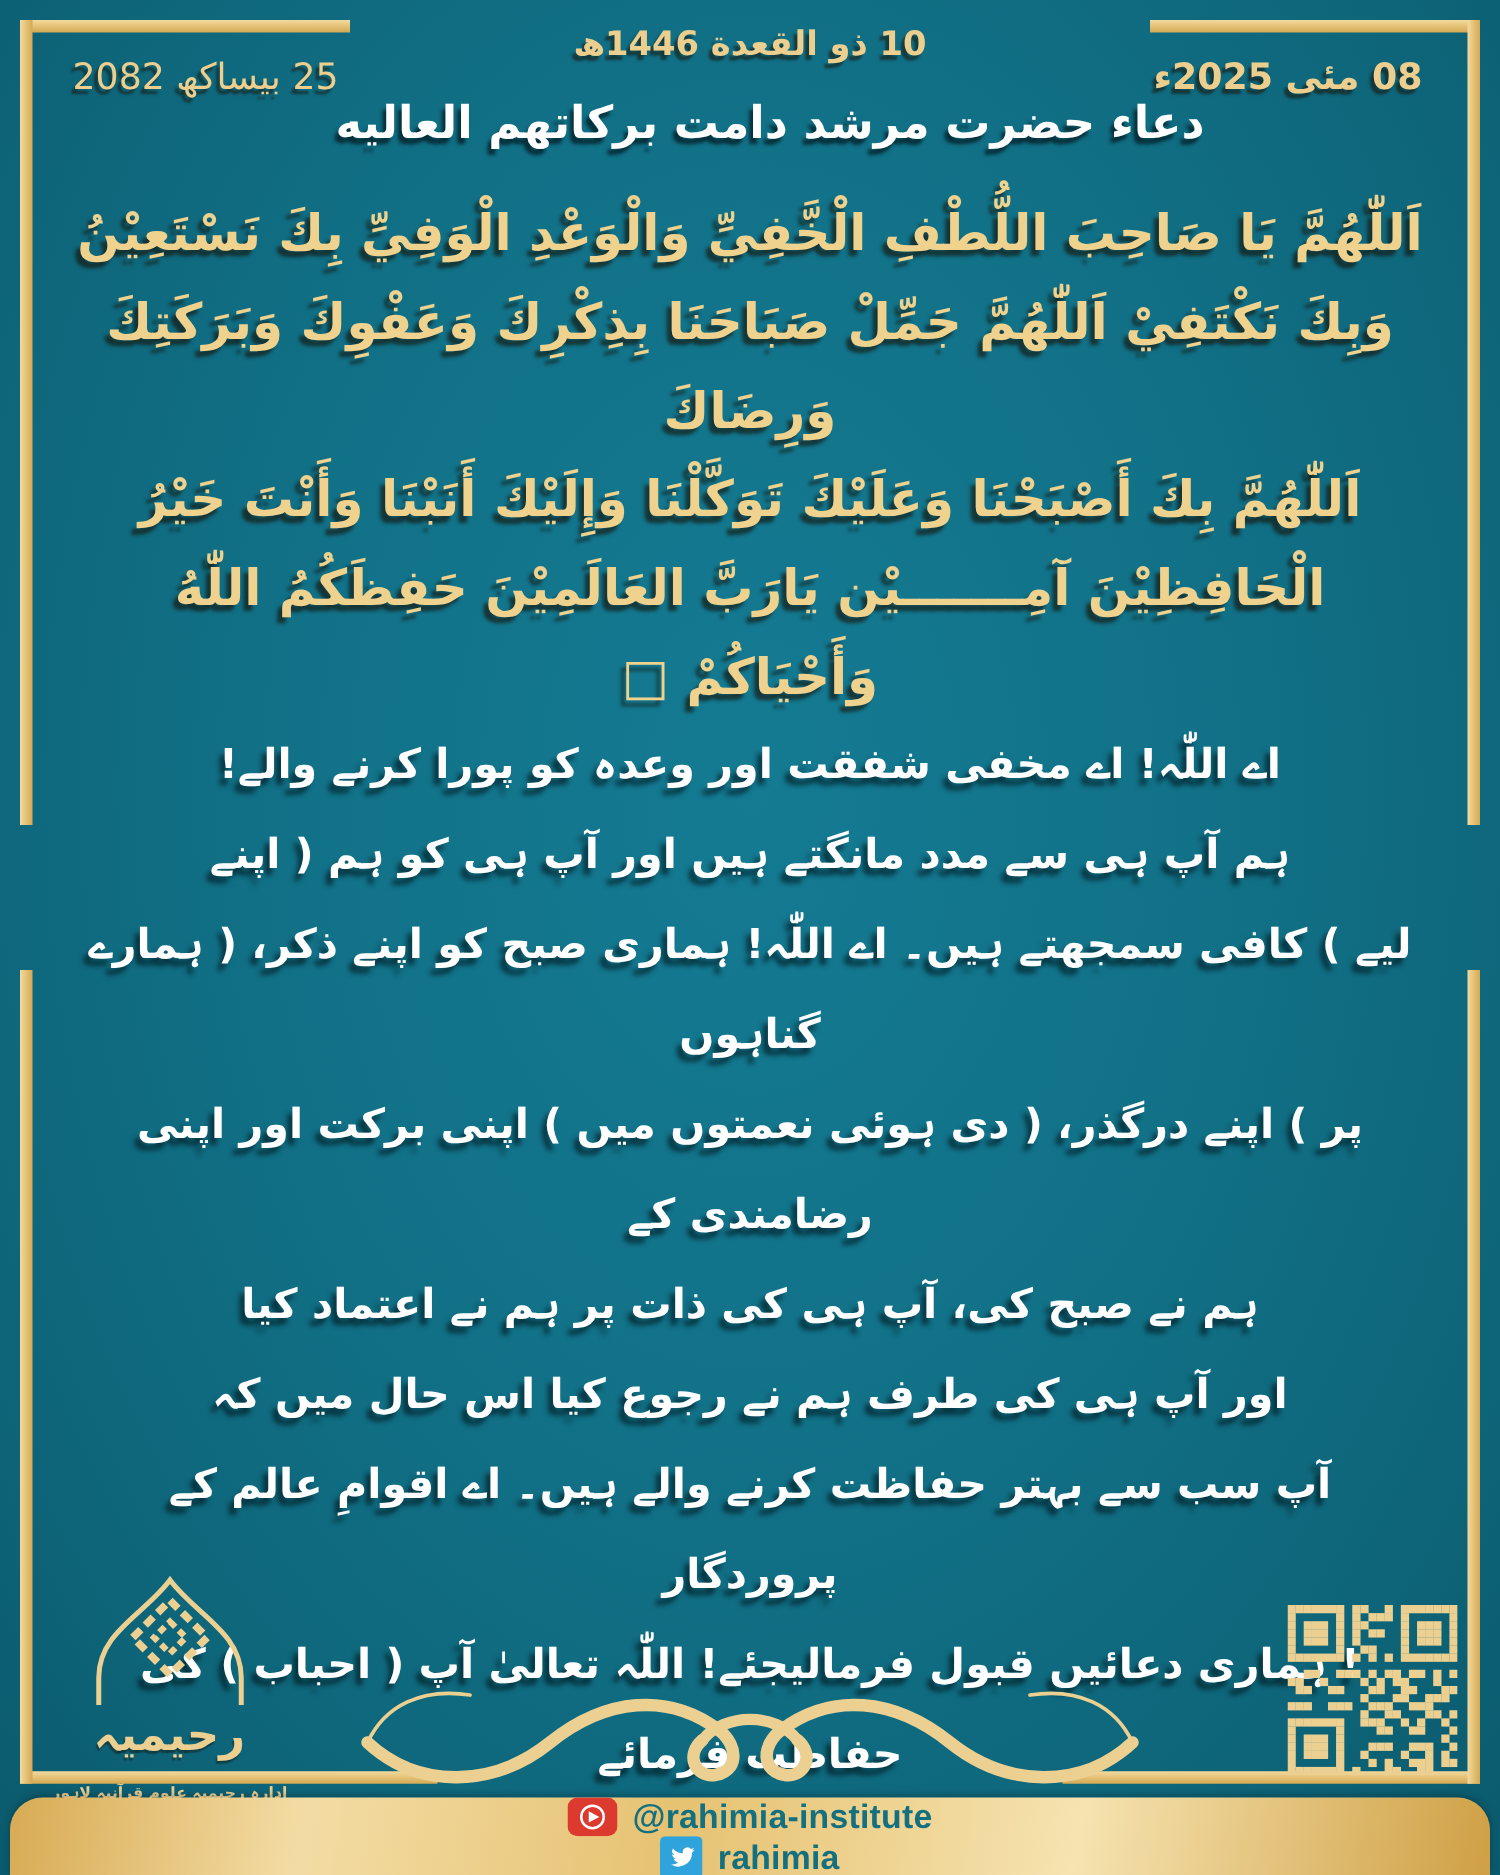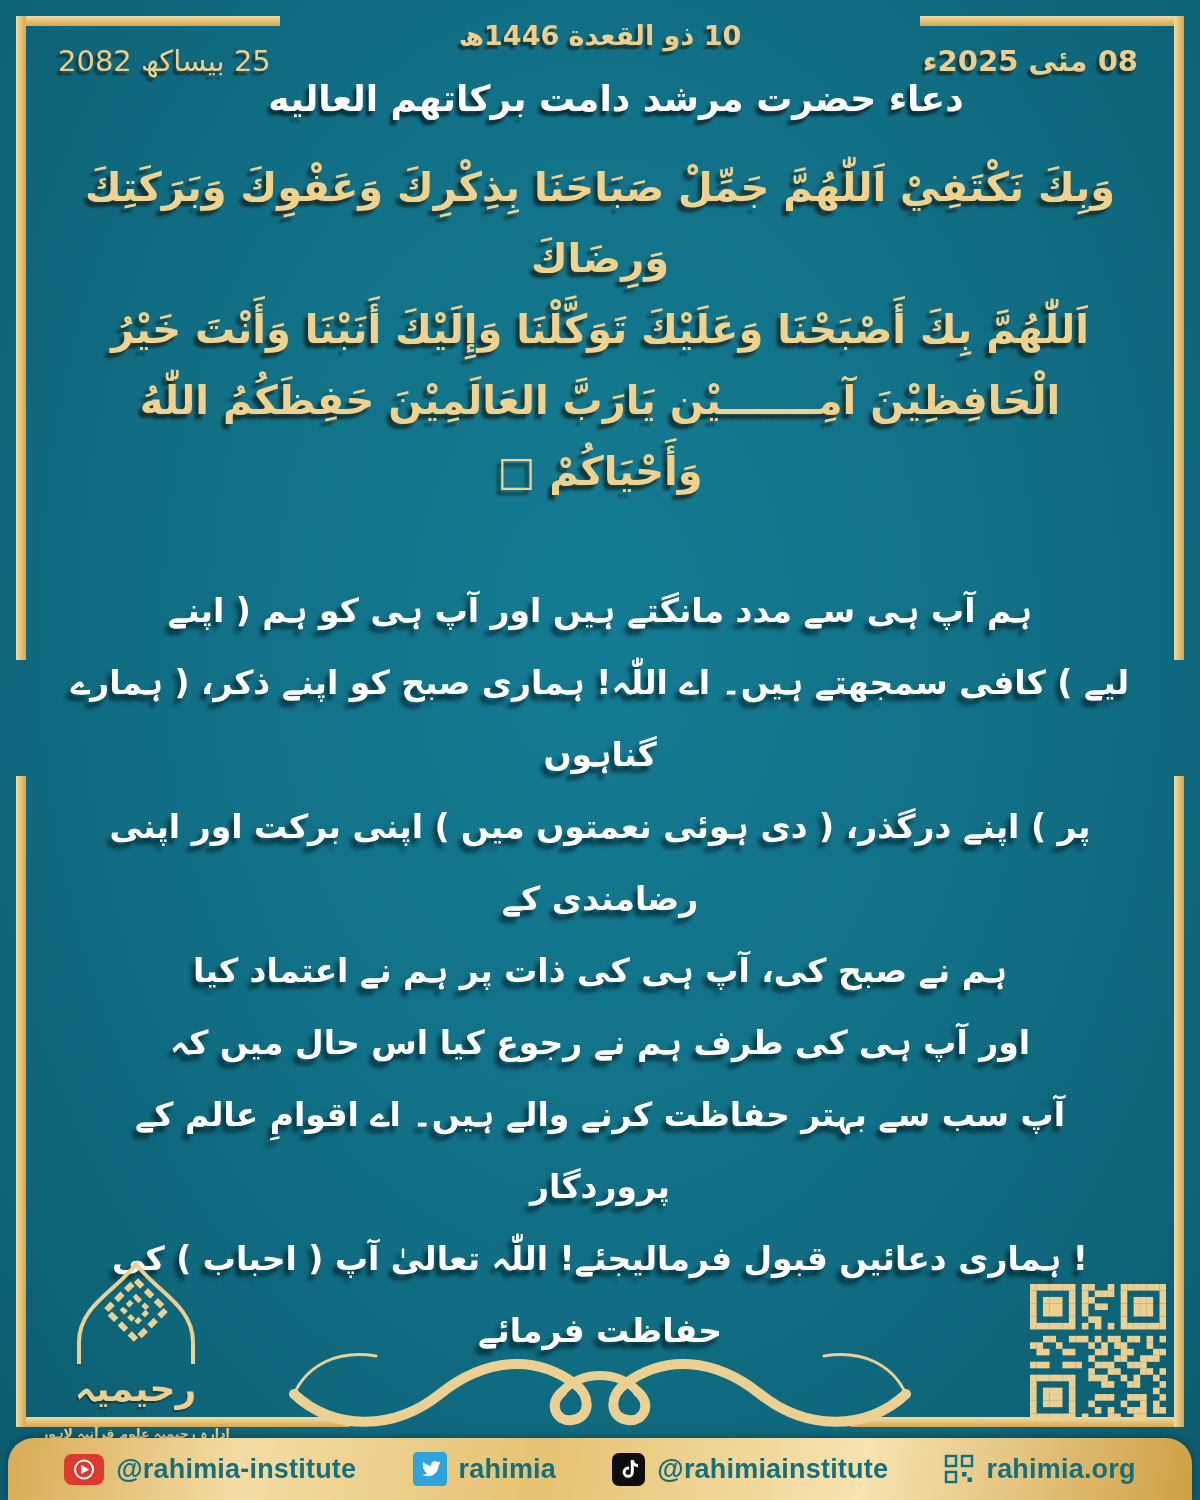--- a/index.html
+++ b/index.html
@@ -62,20 +62,21 @@
   
   .qr{position:absolute;left:1030px;top:1284px;}
 
   
   .footer{
     position:absolute;left:8px;right:8px;bottom:0;height:62px;
     border-radius:26px 26px 0 0;
     background:linear-gradient(100deg,#d8ab54 0%,#f3dca4 20%,#e6c272 45%,#f6e3b0 72%,#cfa045 100%);
     display:flex;align-items:center;justify-content:space-evenly;
     box-shadow:0 -2px 6px rgba(0,0,0,.25);
+    flex-direction:column;
   }
   .f-item{display:flex;align-items:center;gap:12px;cursor:pointer;}
   .f-label{font-size:27px;font-weight:700;color:#14707f;font-family:"Liberation Sans",sans-serif;letter-spacing:.2px;}
   .f-icon{display:flex;align-items:center;}
 </style>
 </head>
 <body>
 
 <div class="poster">
 
@@ -87,26 +88,28 @@
   <div class="frame v fr-left-d"></div>
   <div class="frame v fr-right-u"></div>
   <div class="frame v fr-right-d"></div>
 
   <div class="hijri gold-text">10 ذو القعدة 1446ھ</div>
   <div class="date-right gold-text">08 مئی 2025ء</div>
   <div class="date-left gold-text">25 بیساکھ 2082</div>
   <div class="title">دعاء حضرت مرشد دامت برکاتهم العالیه</div>
 
   <div class="arabic">
+    <div>اَللّٰهُمَّ يَا صَاحِبَ اللُّطْفِ الْخَّفِيِّ وَالْوَعْدِ الْوَفِيِّ بِكَ نَسْتَعِيْنُ</div>
     <div>وَبِكَ نَكْتَفِيْ اَللّٰهُمَّ جَمِّلْ صَبَاحَنَا بِذِكْرِكَ وَعَفْوِكَ وَبَرَكَتِكَ وَرِضَاكَ</div>
     <div>اَللّٰهُمَّ بِكَ أَصْبَحْنَا وَعَلَيْكَ تَوَكَّلْنَا وَإِلَيْكَ أَنَبْنَا وَأَنْتَ خَيْرُ</div>
     <div>الْحَافِظِيْنَ آمِـــــــيْن يَارَبَّ العَالَمِيْنَ حَفِظَكُمُ اللّٰهُ وَأَحْيَاكُمْ □</div>
   </div>
 
   <div class="urdu">
+    <div>اے اللّٰہ! اے مخفی شفقت اور وعدہ کو پورا کرنے والے!</div>
     <div>ہم آپ ہی سے مدد مانگتے ہیں اور آپ ہی کو ہم ( اپنے</div>
     <div>لیے ) کافی سمجھتے ہیں۔ اے اللّٰہ! ہماری صبح کو اپنے ذکر، ( ہمارے گناہوں</div>
     <div>پر ) اپنے درگذر، ( دی ہوئی نعمتوں میں ) اپنی برکت اور اپنی رضامندی کے</div>
     <div>ہم نے صبح کی، آپ ہی کی ذات پر ہم نے اعتماد کیا</div>
     <div>اور آپ ہی کی طرف ہم نے رجوع کیا اس حال میں کہ</div>
     <div>آپ سب سے بہتر حفاظت کرنے والے ہیں۔ اے اقوامِ عالم کے پروردگار</div>
     <div>! ہماری دعائیں قبول فرمالیجئے! اللّٰہ تعالیٰ آپ ( احباب ) کی حفاظت فرمائے</div>
 
   </div>
 

